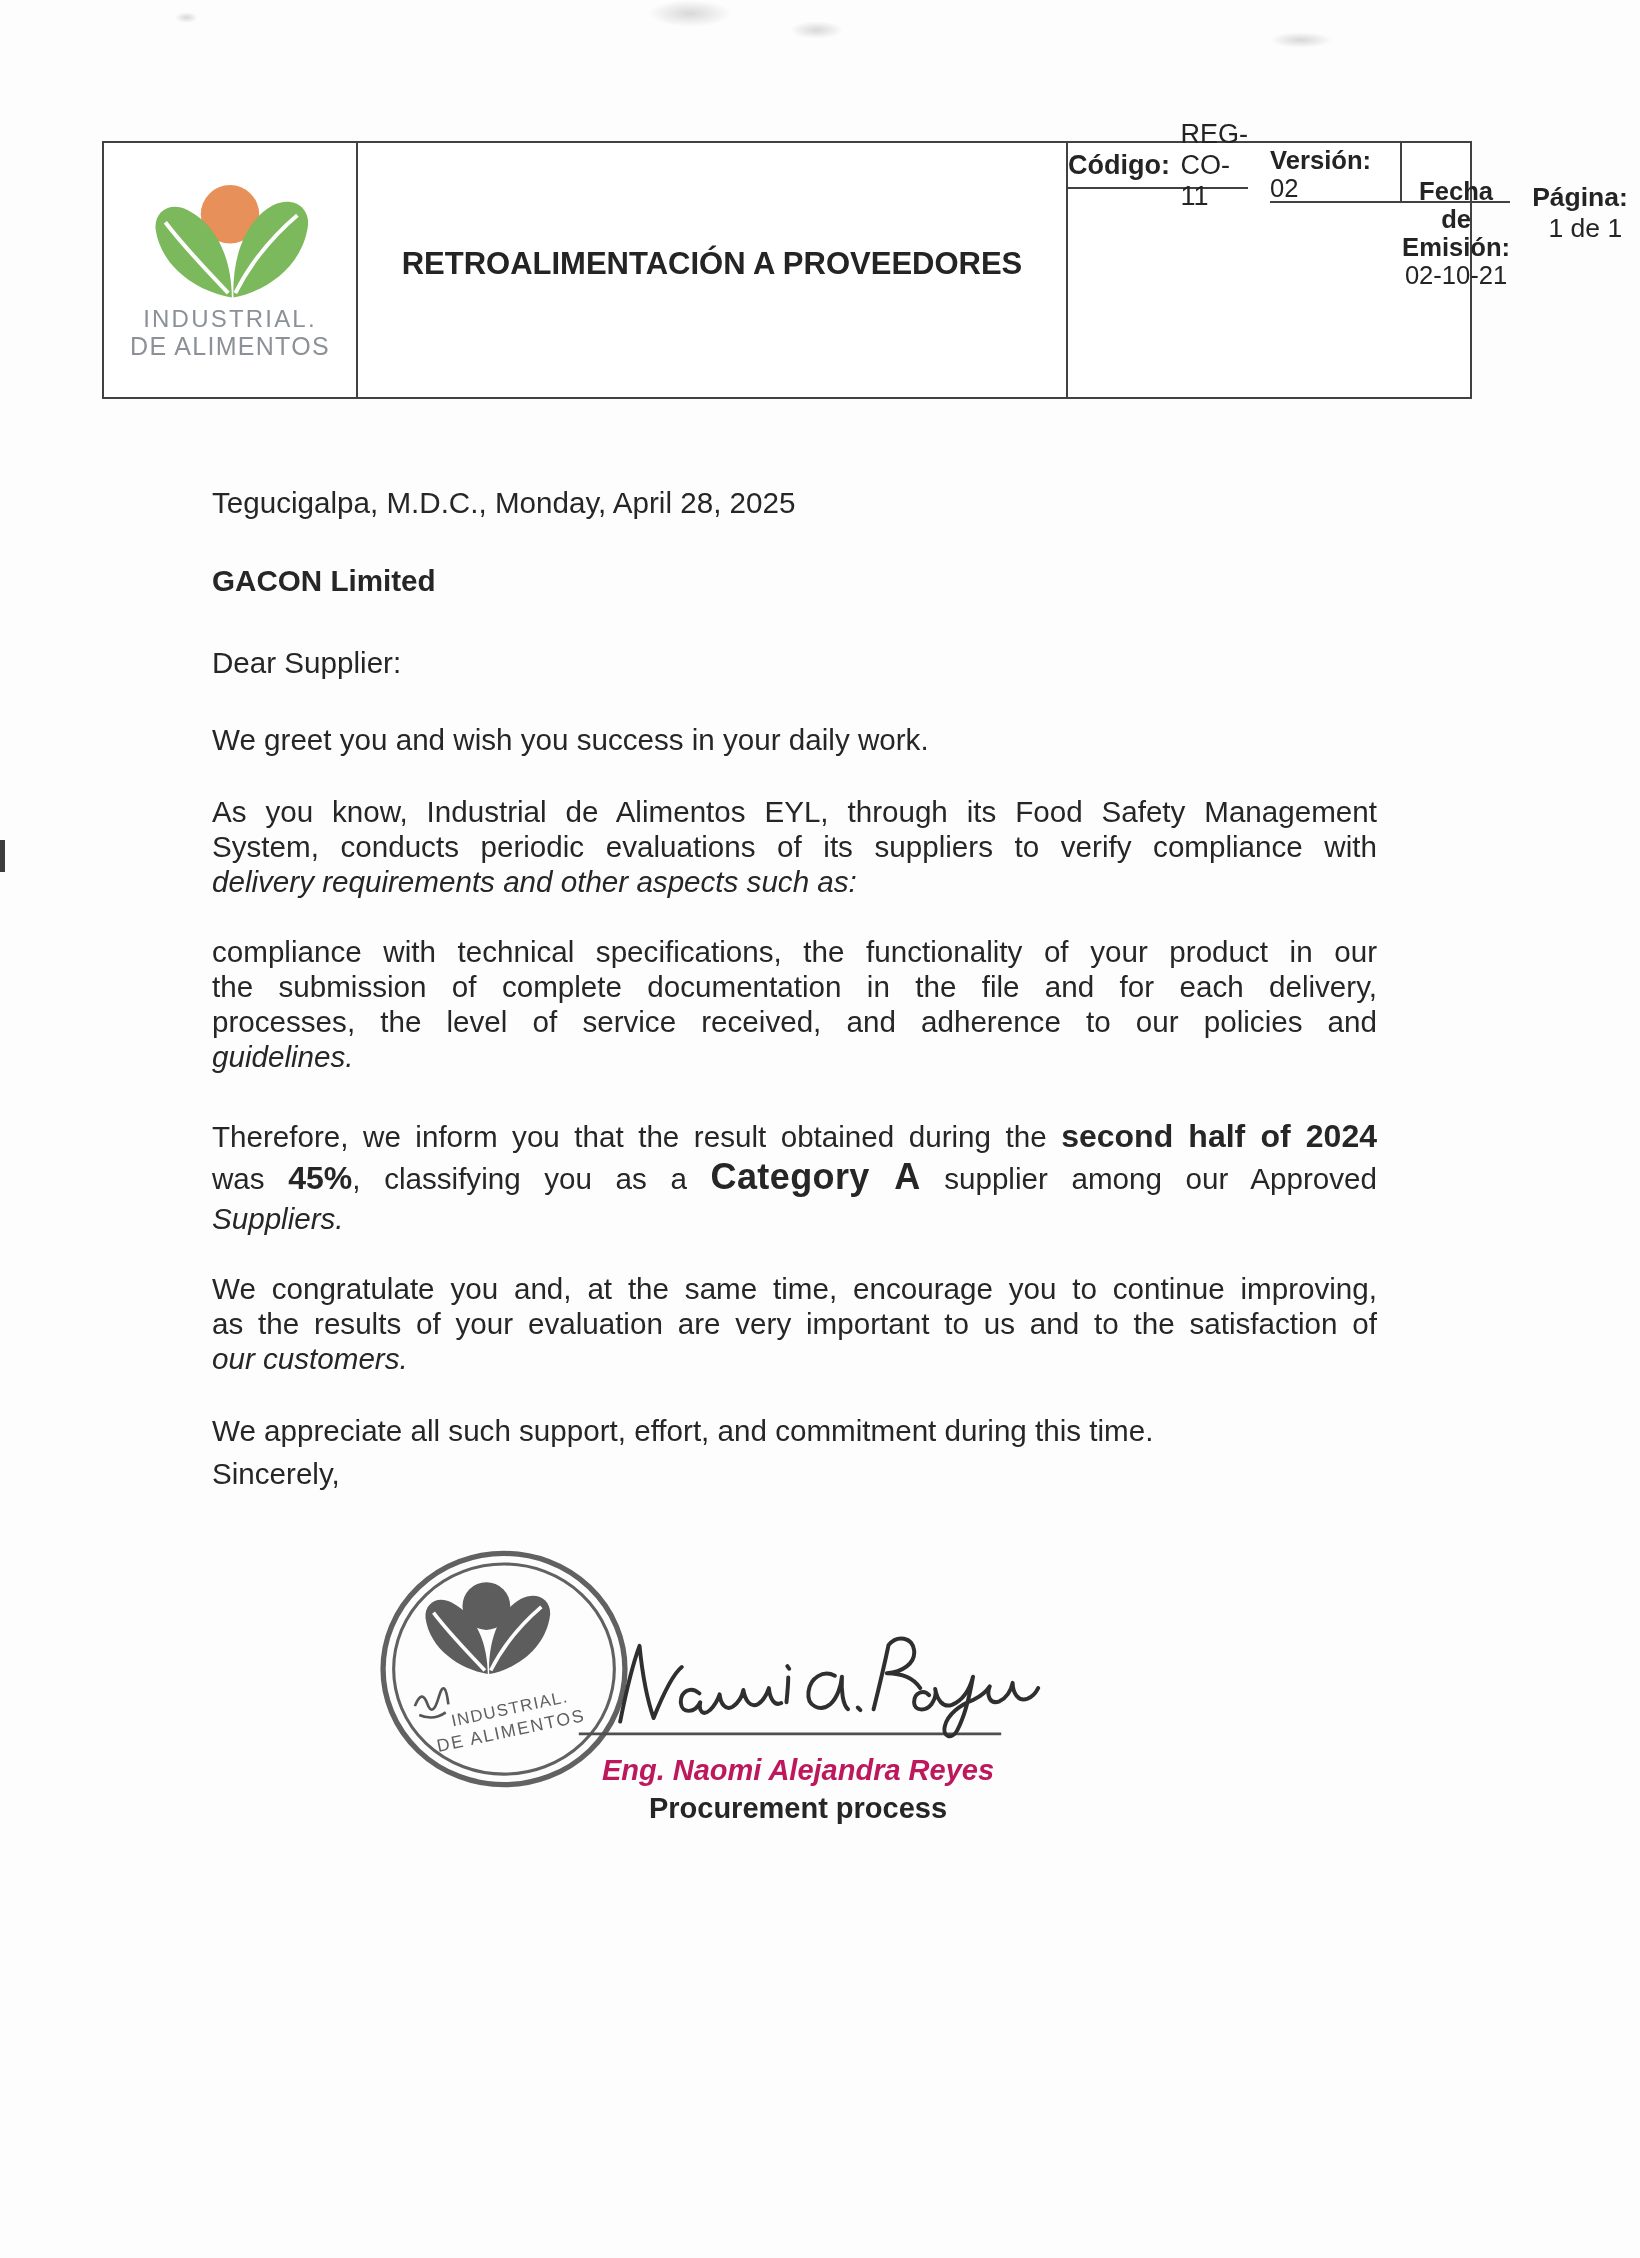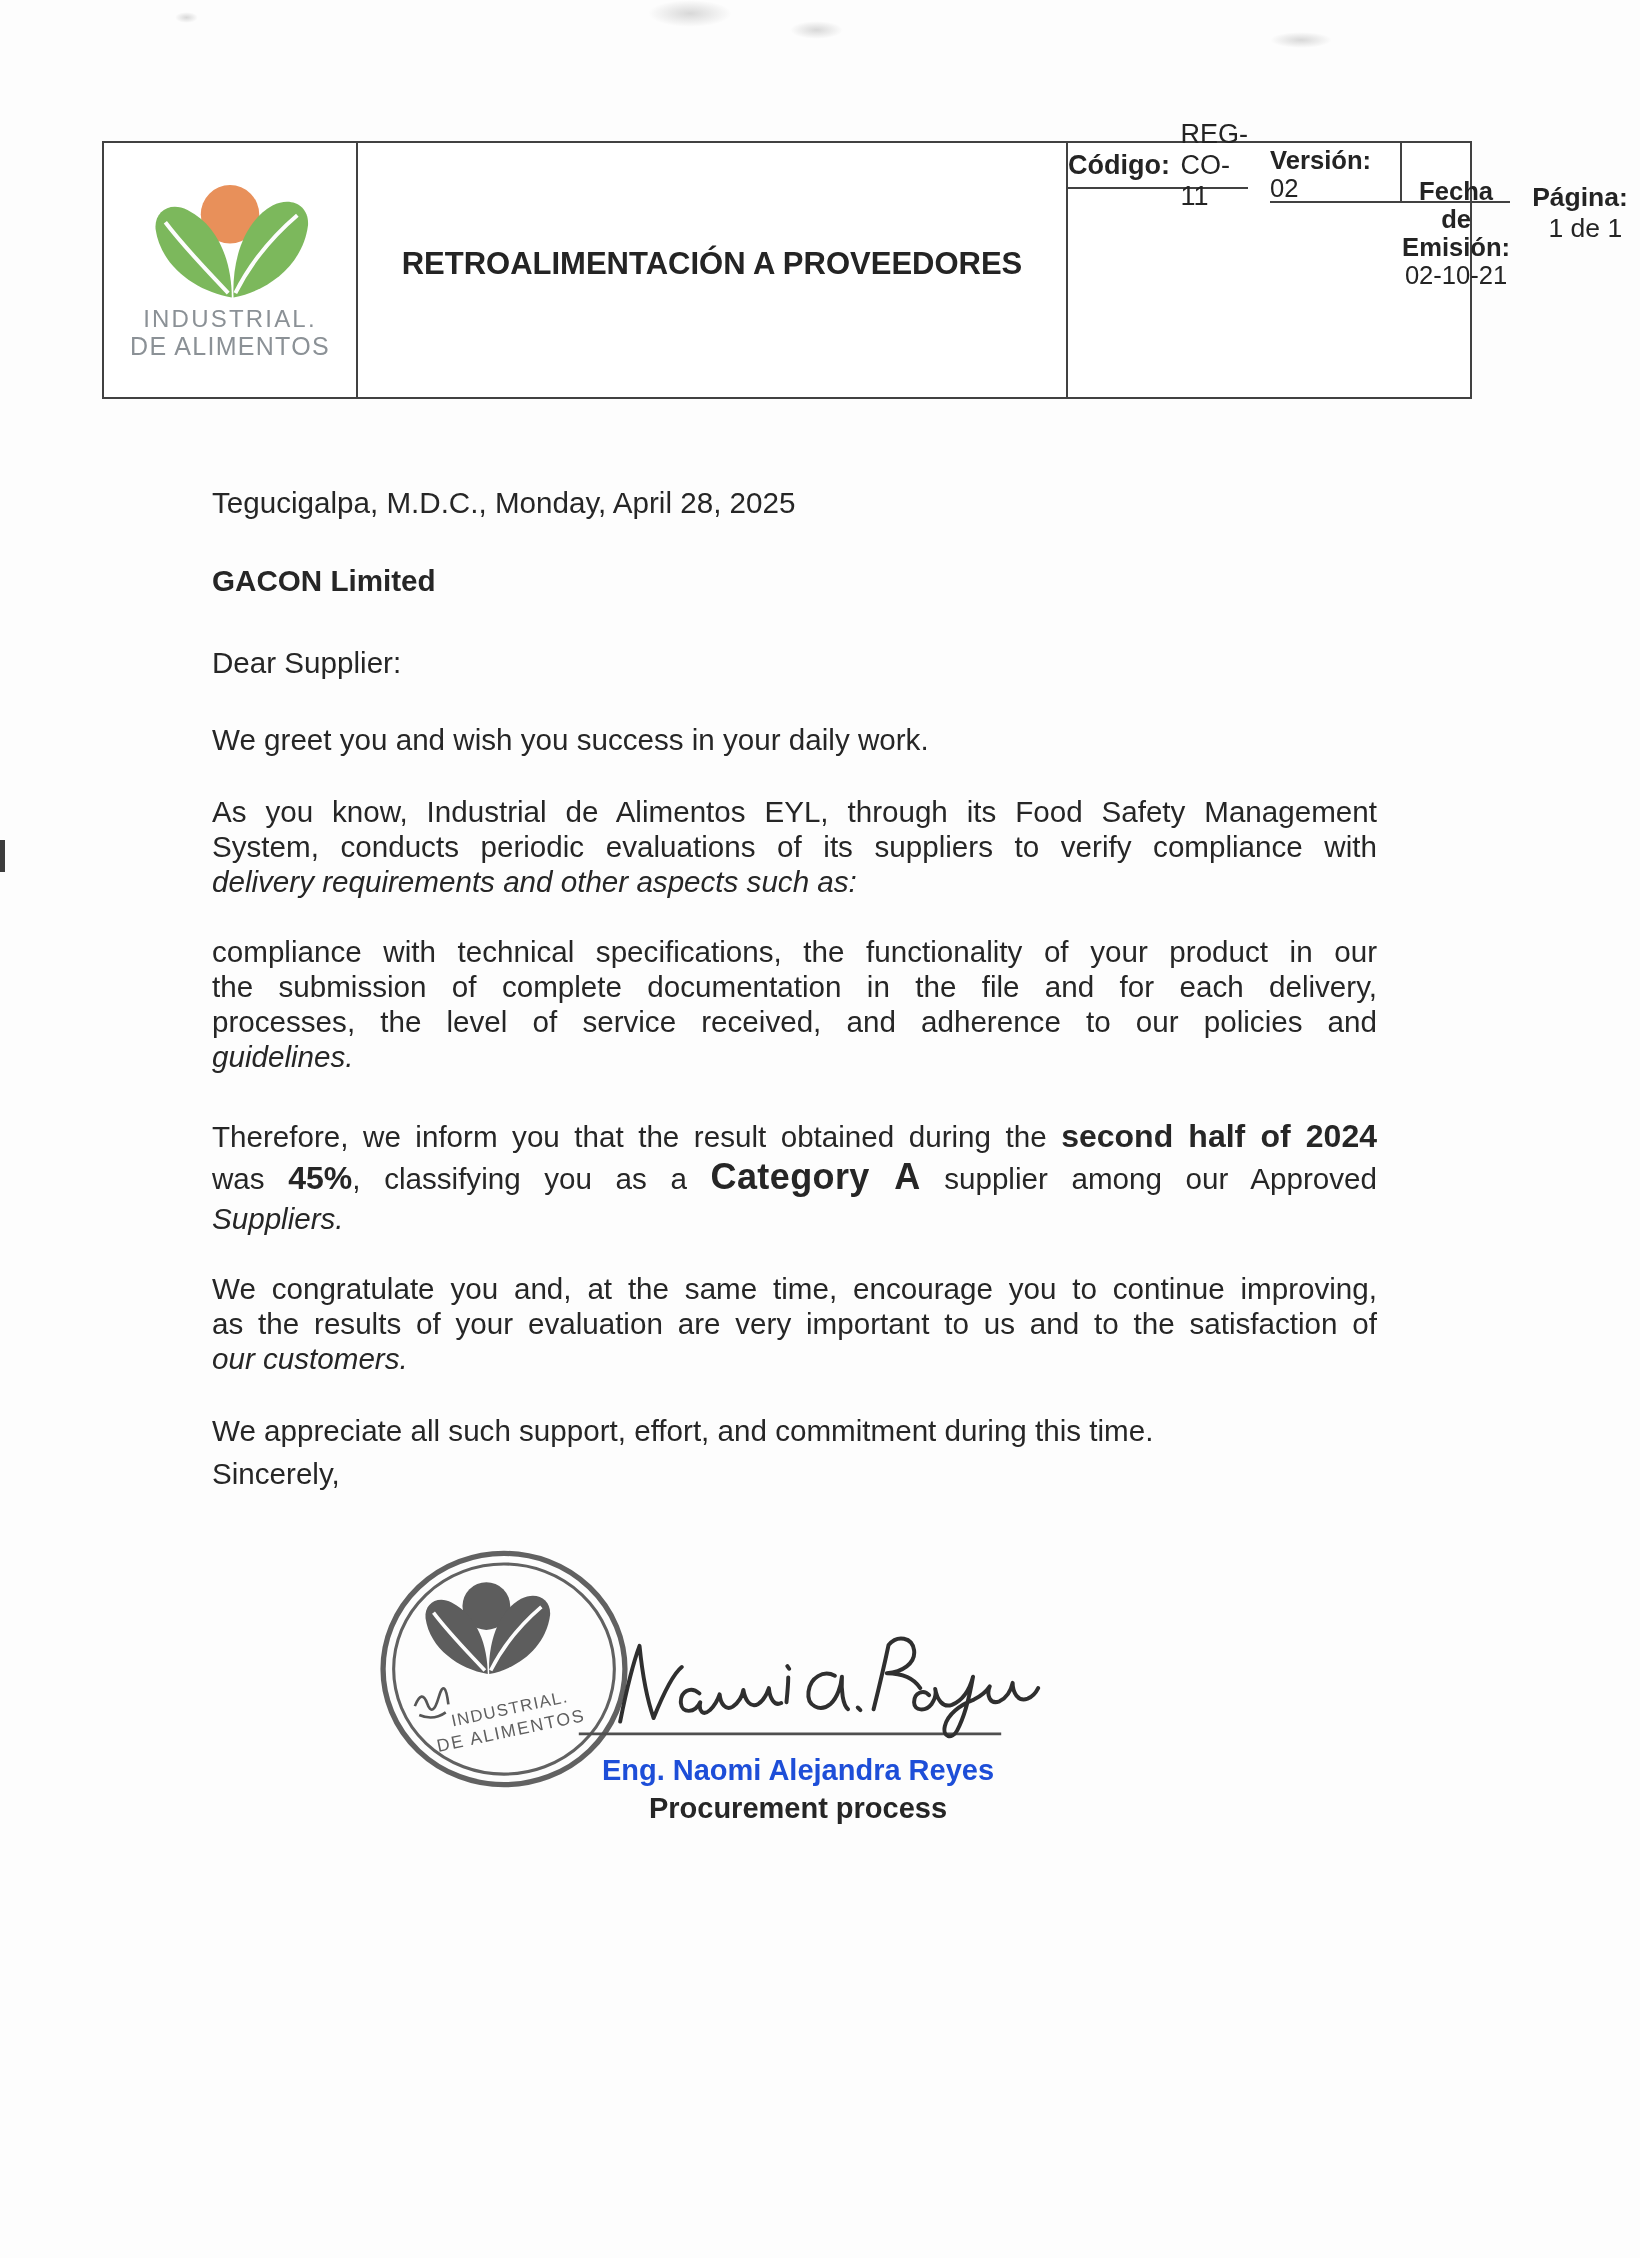--- a/index.html
+++ b/index.html
@@ -53,21 +53,21 @@
   .jline{display:block; text-align:justify; text-align-last:justify;}
   .jline.jlast{text-align-last:left;font-style:italic;}
   .jline.noj{text-align:left; text-align-last:left;}
   .b{font-weight:bold;}
   .sz-lg{font-size:32px;margin-top:42px;}
   .sz-xl{font-size:36px; letter-spacing:0.4px;}
   
   .stamp{position:absolute; left:375px; top:1549px;}
   .sig{position:absolute; left:556px; top:1623px;}
   .signer-name{position:absolute; left:573px; top:1754px; width:450px; text-align:center;
-       font-size:29px; font-weight:bold; color:#1d4ed8;}
+       font-size:29px; font-weight:bold; color:#be185d;font-style:italic;}
   .signer-role{position:absolute; left:573px; top:1792px; width:450px; text-align:center;
        font-size:29px; font-weight:bold; color:#262626;}
 </style>
 </head>
 <body>
 
 <div class="page">
 
   <div class="smudge sm1"></div>
   <div class="smudge sm2"></div>

